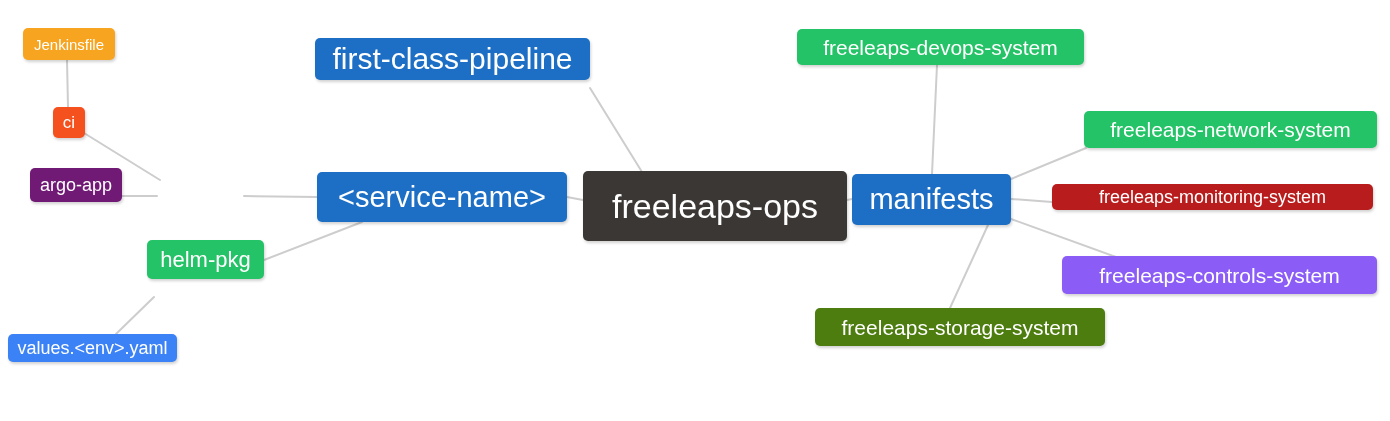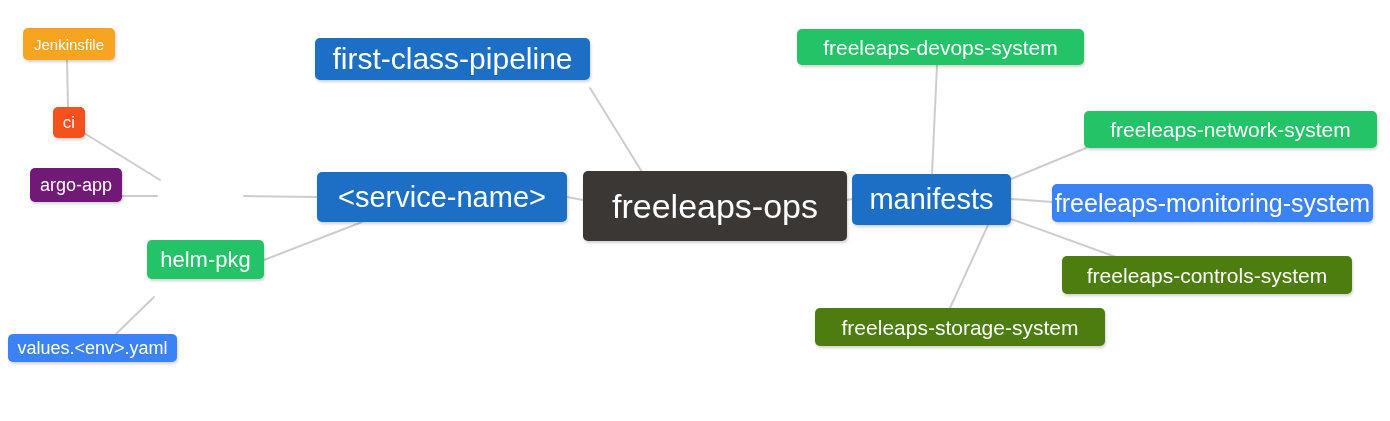--- a/index.html
+++ b/index.html
@@ -66,19 +66,19 @@
   <div class="node c-red" style="left: 53px; top: 107px; width: 32px; height: 31px; font-size: 17px; background: rgb(244, 81, 30); color: rgb(255, 255, 255);">ci</div>
 
   <div class="node c-red" style="left: 30px; top: 168px; width: 92px; height: 34px; font-size: 18px; background: #701a75; color: rgb(255, 255, 255);">argo-app</div>
 
   <div class="node c-red" style="left: 8px; top: 334px; width: 169px; height: 28px; font-size: 18px; background: #3b82f6; color: rgb(255, 255, 255);">values.&lt;env&gt;.yaml</div>
 
   <div class="node c-green" style="left: 797px; top: 29px; width: 287px; height: 36px; font-size: 21px; background: rgb(37, 195, 103); color: rgb(255, 255, 255);">freeleaps-devops-system</div>
 
   <div class="node c-green" style="left: 1055px; top: 111px; width: 293px; height: 37px; font-size: 21px; background: rgb(37, 195, 103); color: rgb(255, 255, 255); margin-left: 29px;">freeleaps-network-system</div>
 
-  <div class="node c-green" style="left: 1052px; top: 184px; width: 321px; height: 38px; font-size: 25px; background: #3b82f6; color: rgb(255, 255, 255);">freeleaps-monitoring-system</div>
+  <div class="node c-green" style="left: 1052px; top: 184px; width: 321px; height: 26px; font-size: 18px; background: #b91c1c; color: rgb(255, 255, 255);">freeleaps-monitoring-system</div>
 
-  <div class="node c-green" style="left: 1062px; top: 256px; width: 290px; height: 38px; font-size: 21px; background: #4d7c0f; color: rgb(255, 255, 255);">freeleaps-controls-system</div>
+  <div class="node c-green" style="left: 1062px; top: 256px; width: 315px; height: 38px; font-size: 21px; background: #8b5cf6; color: rgb(255, 255, 255);">freeleaps-controls-system</div>
 
   <div class="node c-green" style="left: 815px; top: 308px; width: 290px; height: 38px; font-size: 21px; background: #4d7c0f; color: rgb(255, 255, 255);">freeleaps-storage-system</div>
 
 </div>
 
 </body></html>

